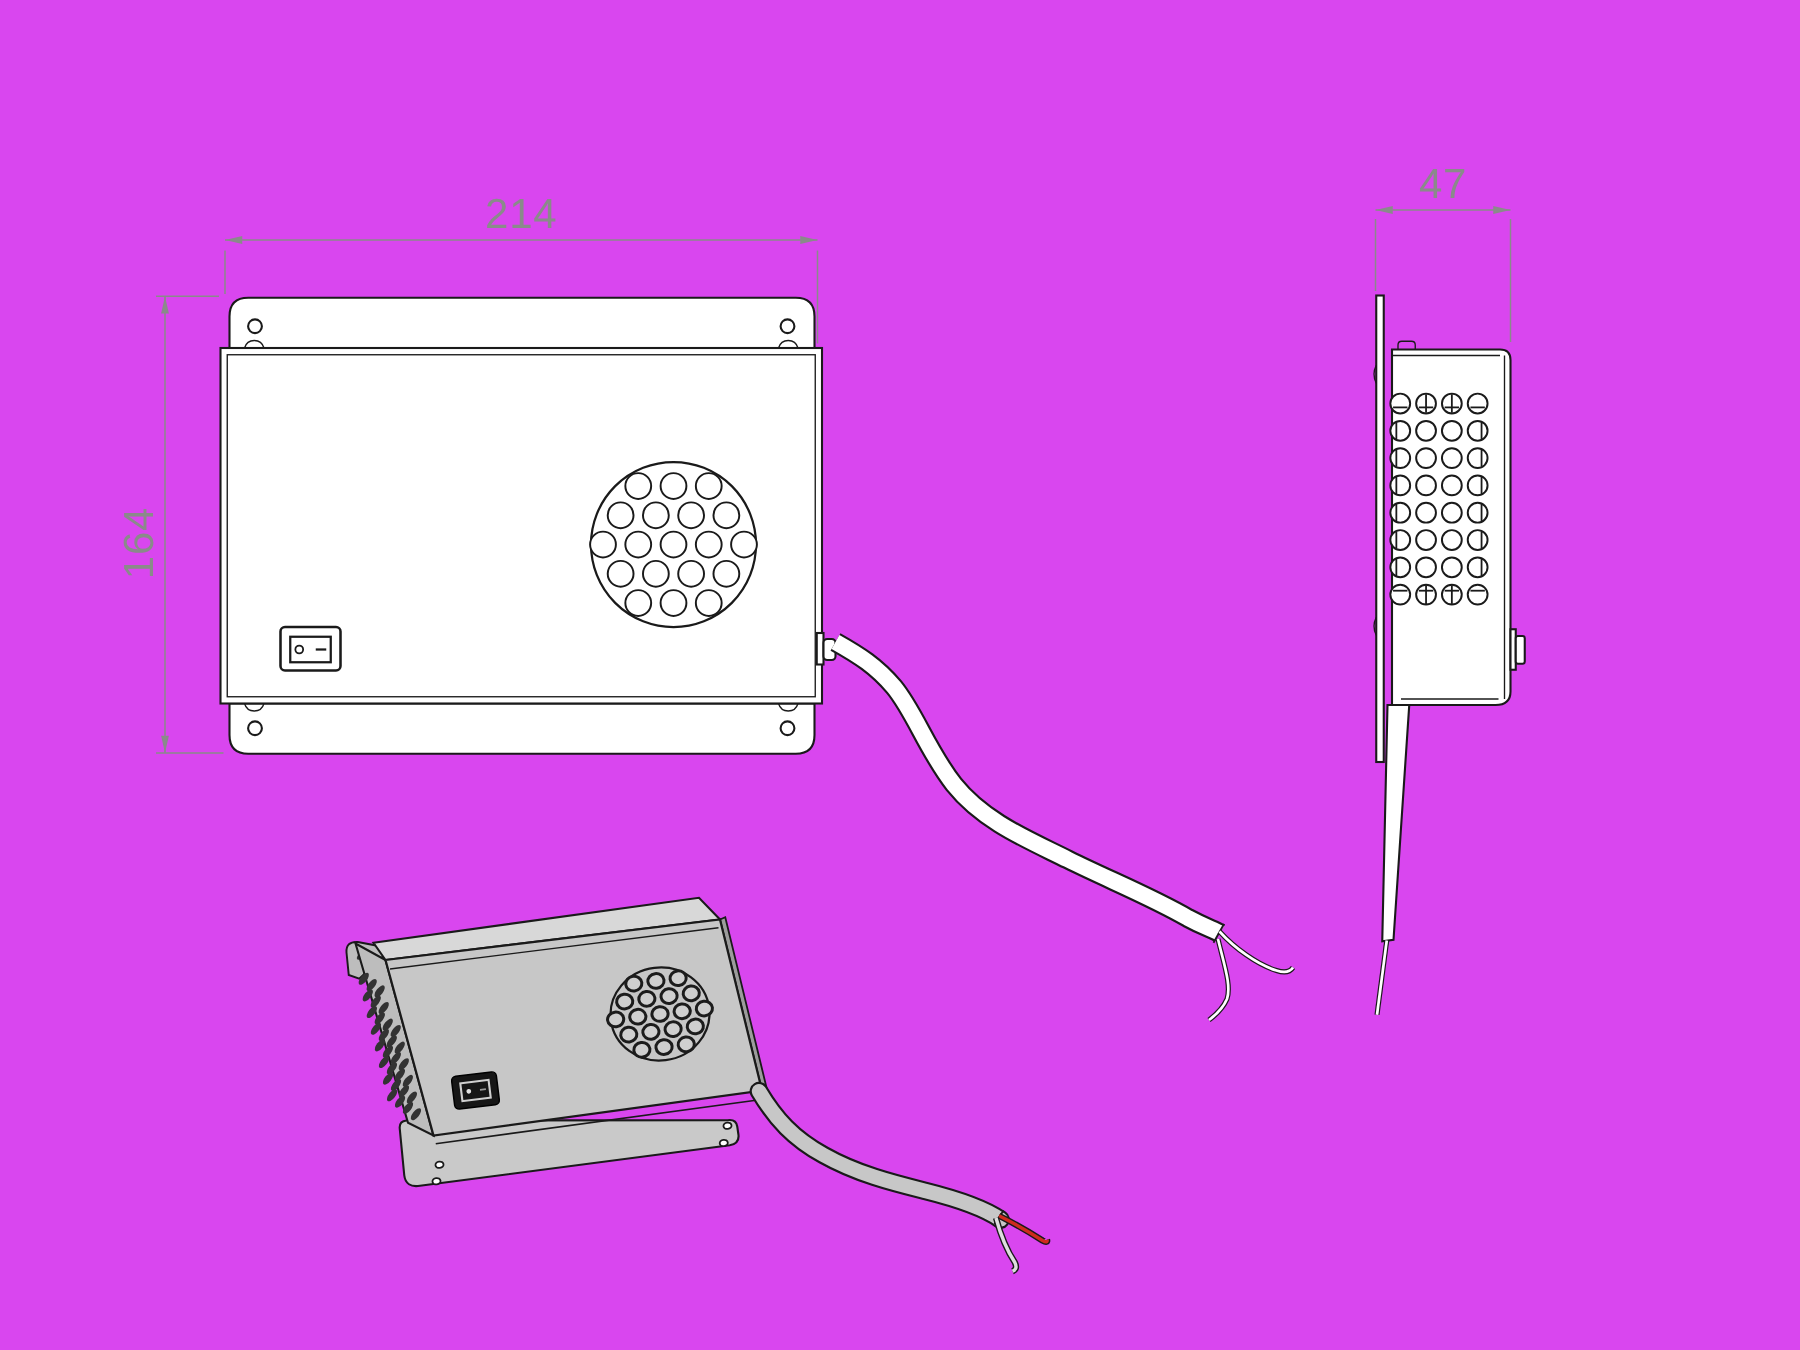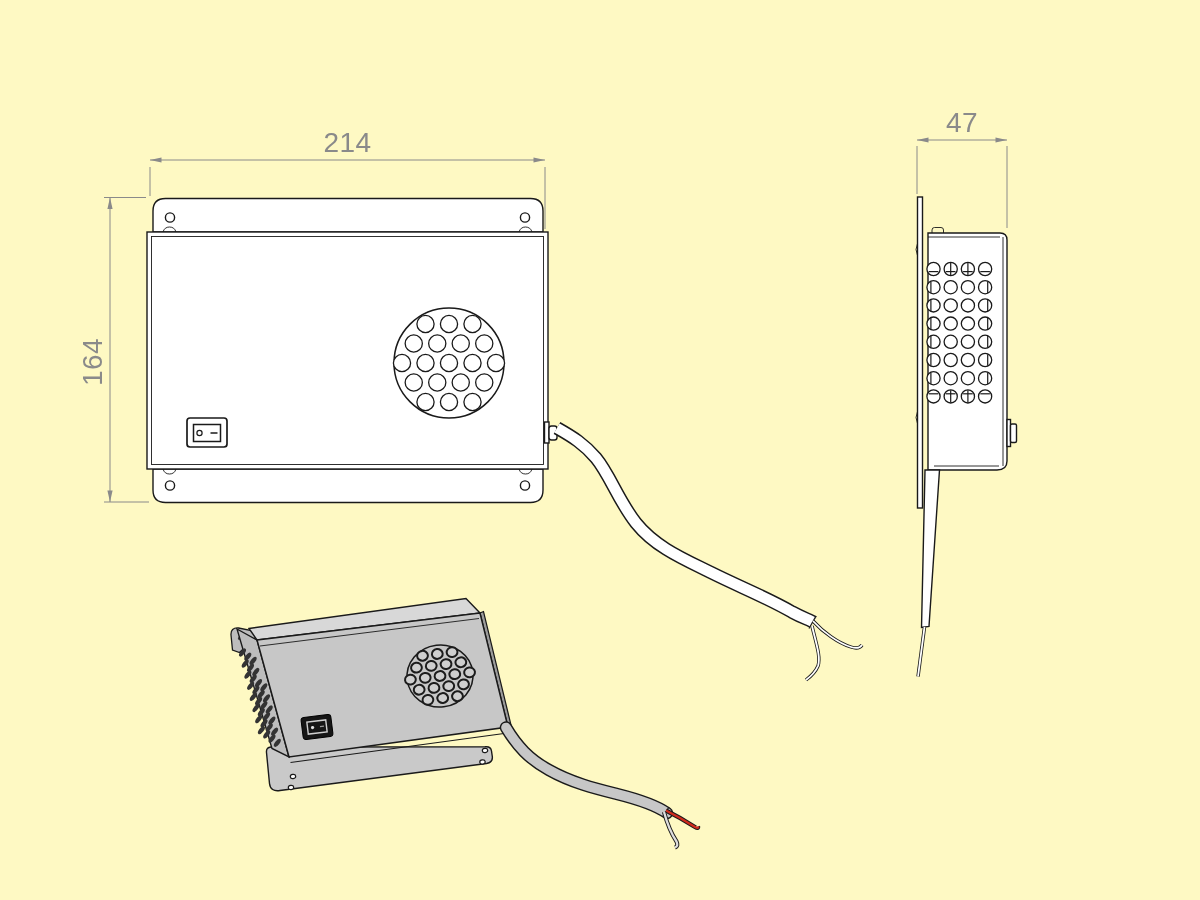--- a/index.html
+++ b/index.html
@@ -1,16 +1,16 @@
 <!DOCTYPE html>
 <html><head>
 <meta charset="utf-8">
 <style>
   html,body{margin:0;padding:0;background:#ffffff;}
-  .canvas{position:relative;width:1200px;height:900px;background:#fef9c3;overflow:hidden;
+  .canvas{position:relative;width:1200px;height:900px;background:#d946ef;overflow:hidden;
           font-family:"Liberation Sans", sans-serif;}
   svg{position:absolute;left:0;top:0;}
   .outline{stroke:#1a1a1a;stroke-width:1.4;fill:#ffffff;}
   .outline-nf{stroke:#1a1a1a;stroke-width:1.4;fill:none;}
   .thin{stroke:#1a1a1a;stroke-width:0.9;fill:none;}
   .dimline{stroke:#8a8a8a;stroke-width:1;fill:none;}
   .dimarrow{fill:#8a8a8a;stroke:none;}
   .dim-text{font-family:"Liberation Sans",sans-serif;font-size:28px;letter-spacing:0.5px;}
 </style>
 </head>

